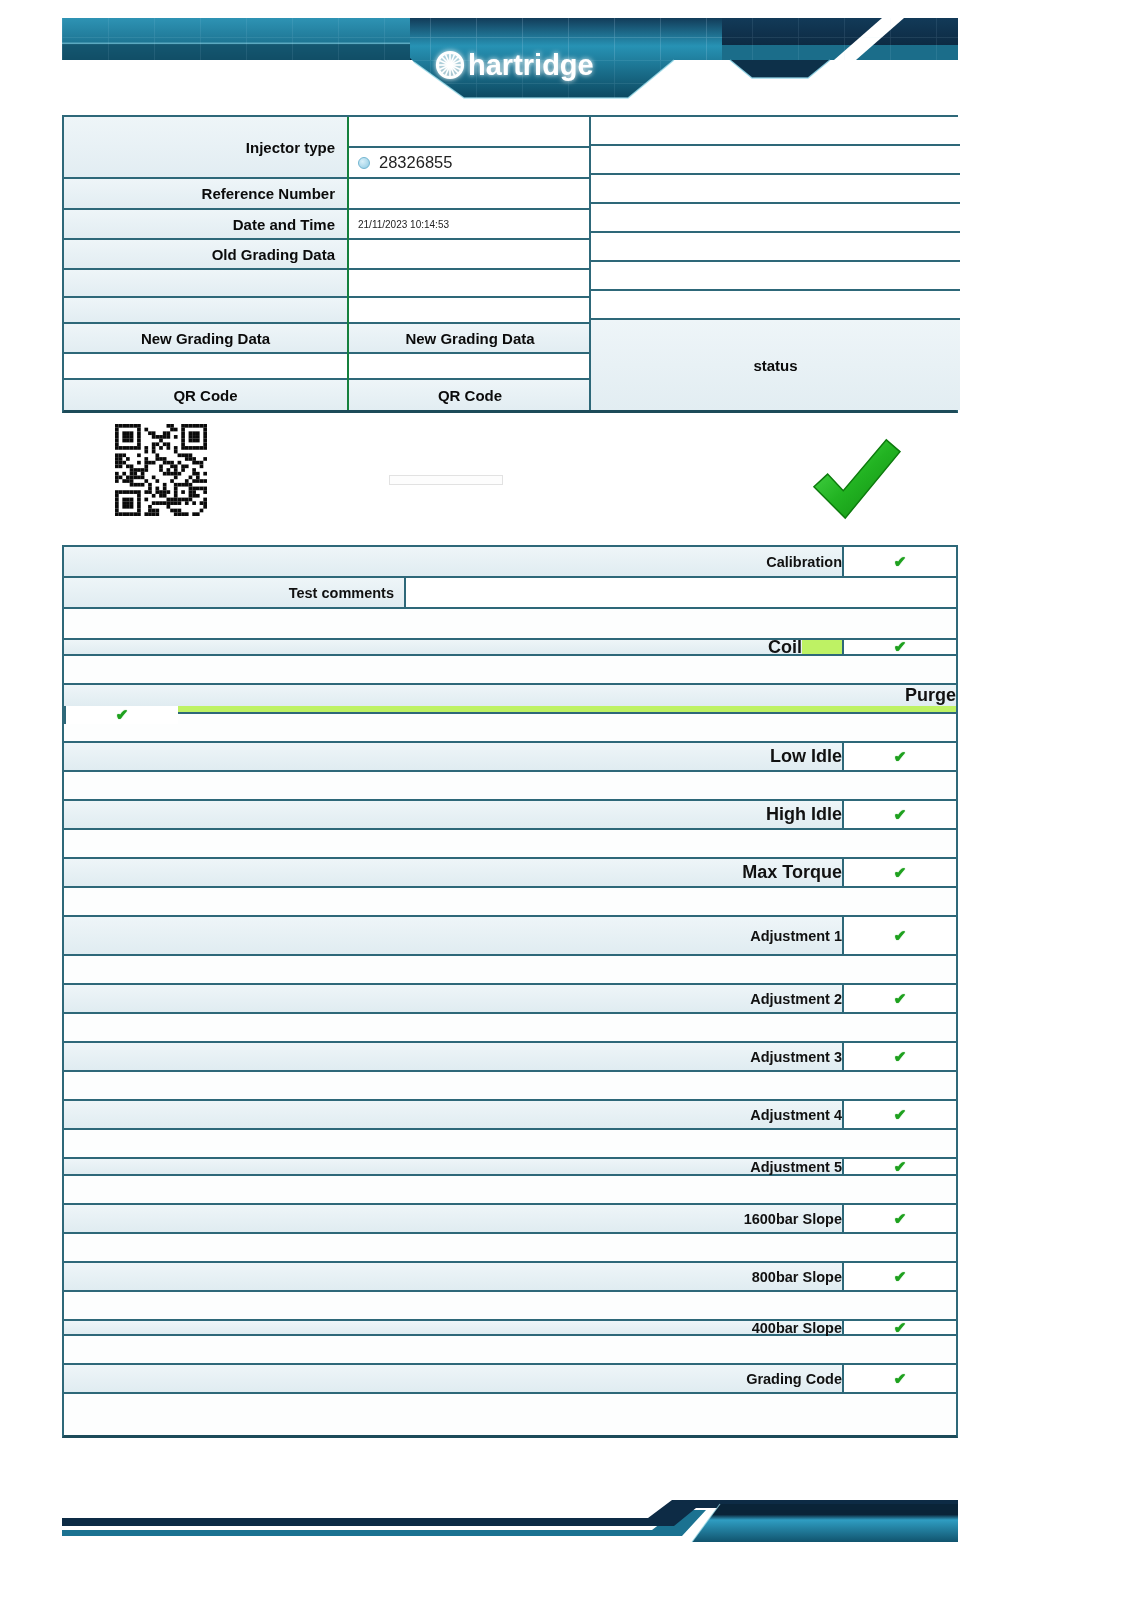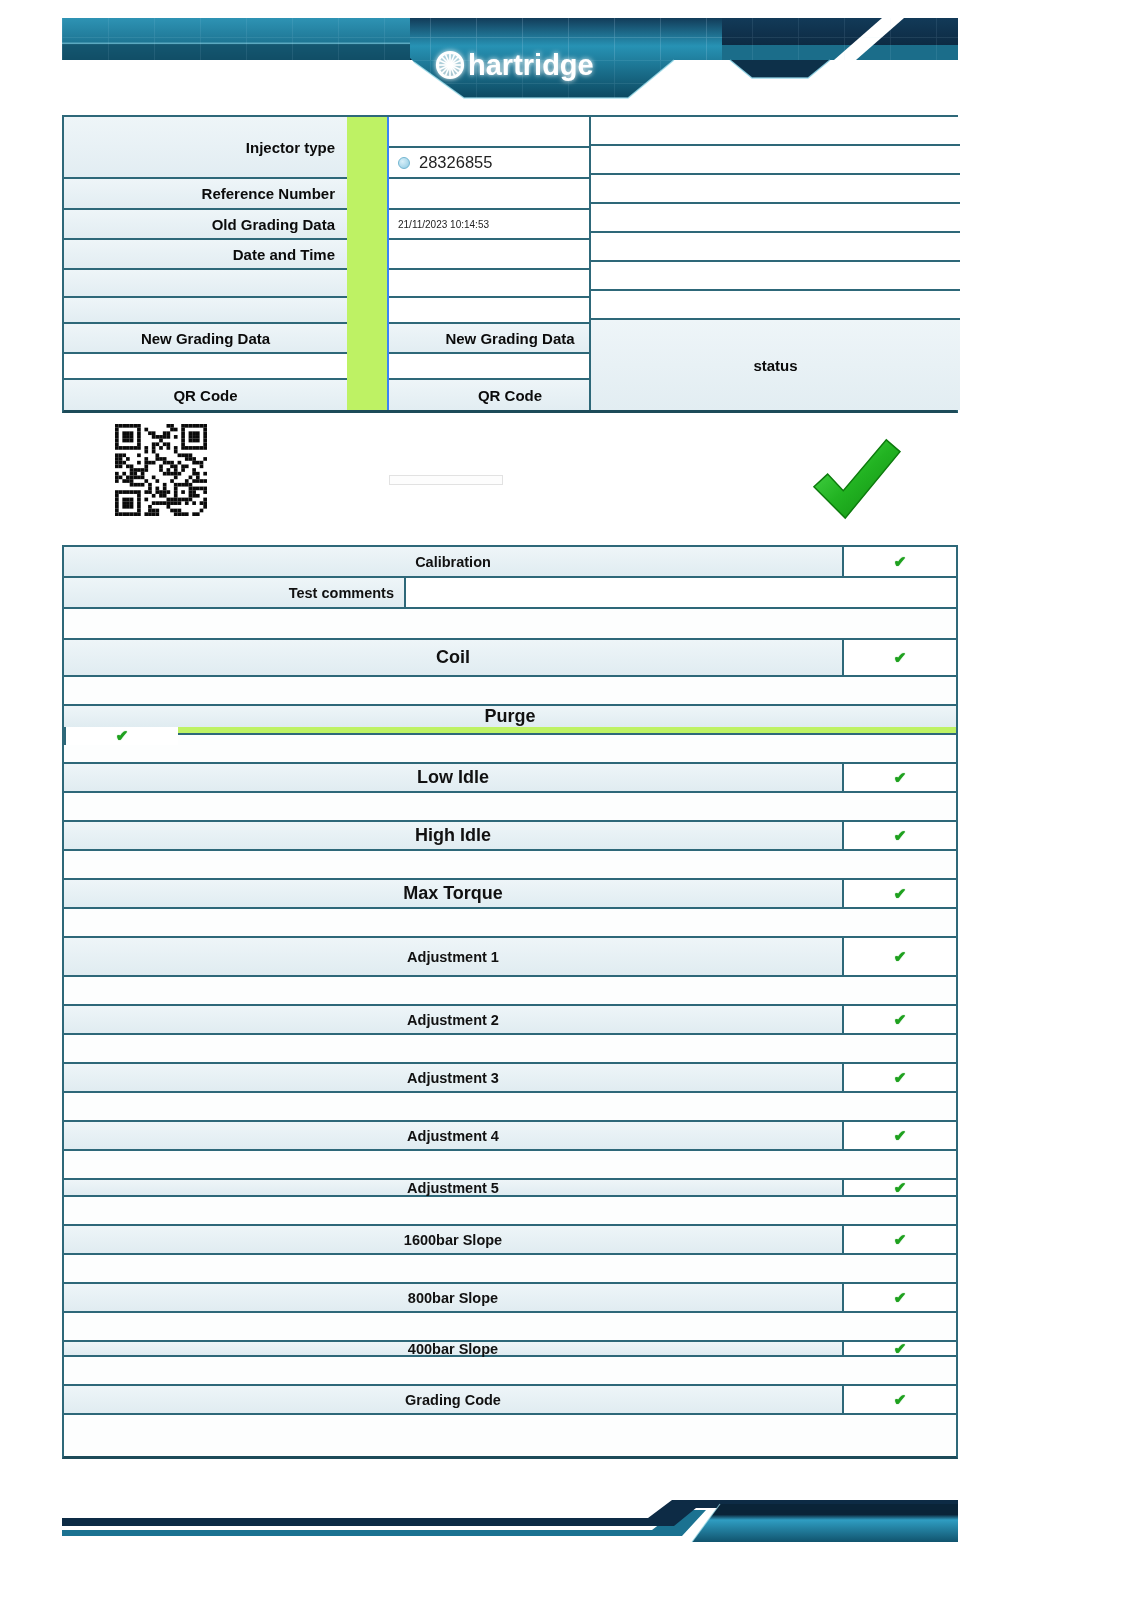--- a/index.html
+++ b/index.html
@@ -19,21 +19,21 @@
   .banner-bottom{position:absolute;left:62px;top:1492px;width:896px;height:54px;}
   
   .col{position:absolute;top:0;bottom:0;display:flex;flex-direction:column;}
   
   .qr-box{position:absolute;left:115px;top:424px;width:92px;height:92px;}
   .empty-field{position:absolute;left:389px;top:475px;width:112px;height:8px;border:1px solid #e2e2e2;background:#fdfdfd;}
   .big-check{position:absolute;left:806px;top:434px;width:98px;height:90px;}
   
   .chk-row{box-sizing:border-box;display:flex;border-bottom:2px solid #2e6879;}
   .chk-row:last-child{border-bottom:none;}
-  .chk-label{flex:1;display:flex;align-items:center;justify-content:center;
+  .chk-label{flex:1;display:flex;align-items:center;justify-content:flex-end;
              background:linear-gradient(180deg,#eef5f8 0%,#e0ecf1 100%);font-weight:bold;}
   .chk-check{width:112px;border-left:2px solid #2e6879;display:flex;align-items:center;justify-content:center;background:#fff;}
   .tick{color:#1fa11f;font-size:15px;font-weight:bold;text-shadow:0 0 1px #1fa11f;}
   .fs-large{font-size:18px;}
   .fs-small{font-size:14.5px;}
   .blank{background:#fdfefe;}
   .bullet{display:inline-block;width:10px;height:10px;border-radius:50%;
           background:radial-gradient(circle at 35% 35%,#d9f0f9,#8cc9e2);border:1px solid #72b5d0;margin-right:9px;}
   .version-line{position:absolute;left:62px;top:1468px;width:896px;text-align:center;
                 font-size:9.5px;color:#2a2a2a;letter-spacing:.3px;}
@@ -114,37 +114,37 @@
   <div class="tbl" style="left:62px;top:115px;width:896px;height:298px;">
 
     <div class="col" style="left:0;width:283px;">
       <div class="cell lb right-al" style="height:62px;">
           <span class="lab">Injector type</span>
         </div>
       <div class="cell lb right-al" style="height:31px;">
           <span class="lab">Reference Number</span>
         </div>
       <div class="cell lb right-al" style="height:30px;">
+          <span class="lab">Date and Time</span>
+        </div>
+      <div class="cell lb right-al" style="height:30px;">
           <span class="lab">Old Grading Data</span>
-        </div>
-      <div class="cell lb right-al" style="height:30px;">
-          <span class="lab">Date and Time</span>
         </div>
       <div class="cell lb" style="height:28px;"></div>
       <div class="cell lb" style="height:26px;"></div>
       <div class="cell lb center-al" style="height:30px;">
           <span class="lab">New Grading Data</span>
         </div>
       <div class="cell" style="height:26px;"></div>
       <div class="cell lb center-al" style="height:30px;">
           <span class="lab">QR Code</span>
         </div>
     </div>
 
-    <div class="col" style="left:283px;width:242px;border-left:2px solid #3b82f6;margin-left:40px;">
+    <div class="col" style="left:283px;width:242px;border-left:2px solid #15803d;">
       <div class="cell" style="height:31px;"></div>
       <div class="cell" style="height:31px;padding-left:9px;">
         <span class="bullet"></span>
         <span class="val" style="font-size:16.5px;padding-left:0;">28326855</span>
       </div>
       <div class="cell" style="height:31px;">
           <span class="val"></span>
         </div>
       <div class="cell" style="height:30px;">
           <span class="val">21/11/2023 10:14:53</span>
@@ -502,21 +502,21 @@
       </div>
     </div>
     <div class="chk-row" style="height:31px;justify-content:flex-end;">
       <div class="chk-label fs-small" style="flex:0 0 330px;border-right:2px solid #2e6879;justify-content:flex-end;padding-right:10px;">
         <span>Test comments</span>
       </div>
       <div style="flex:1;background:#fff;display:flex;align-items:center;padding-left:8px;font-size:14px;"></div>
     </div>
     <div class="chk-row blank" style="height:31px;"></div>
     <div id="chk-items">
-        <div class="chk-row" style="height: 37px;">
+        <div class="chk-row" style="height: 16px; gap: 40px;">
           <div class="chk-label fs-large">Coil</div>
           <div class="chk-check">
             <span class="tick">✔</span>
           </div>
         </div>
         <div class="chk-row blank" style="height: 29px;"></div>
         <div class="chk-row" style="height: 29px; flex-direction: column;">
           <div class="chk-label fs-large">Purge</div>
           <div class="chk-check">
             <span class="tick">✔</span>

